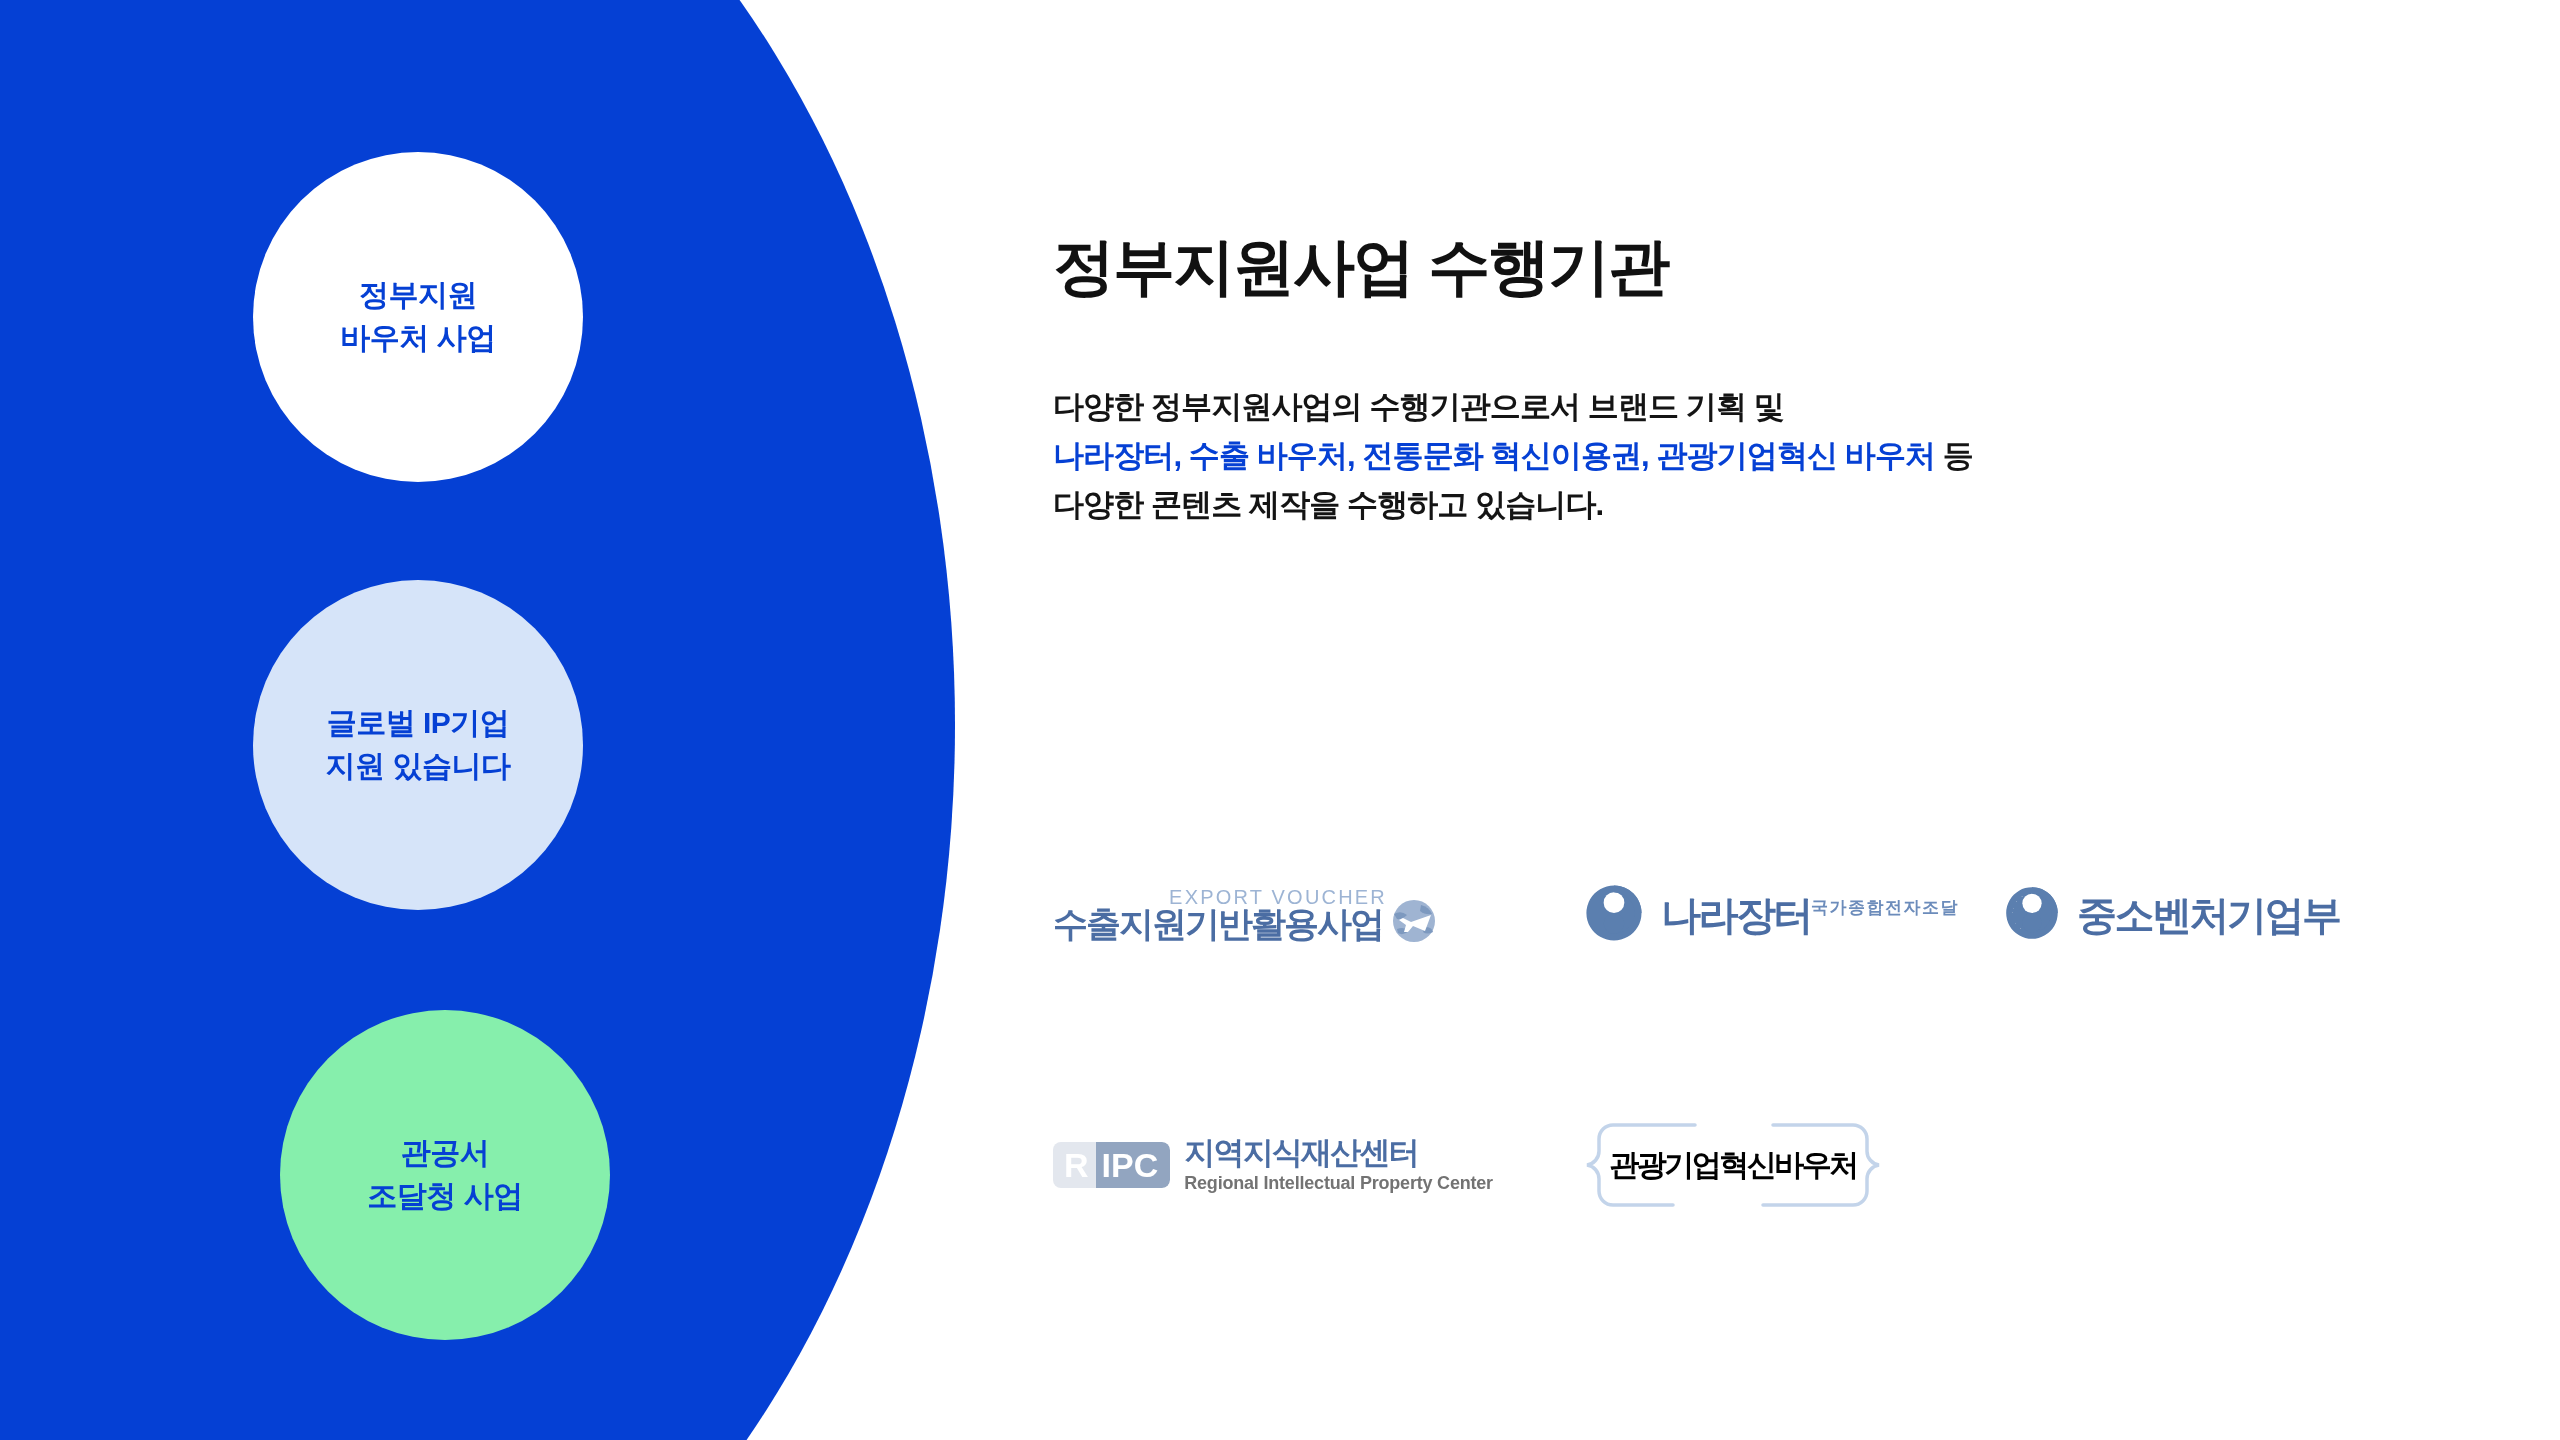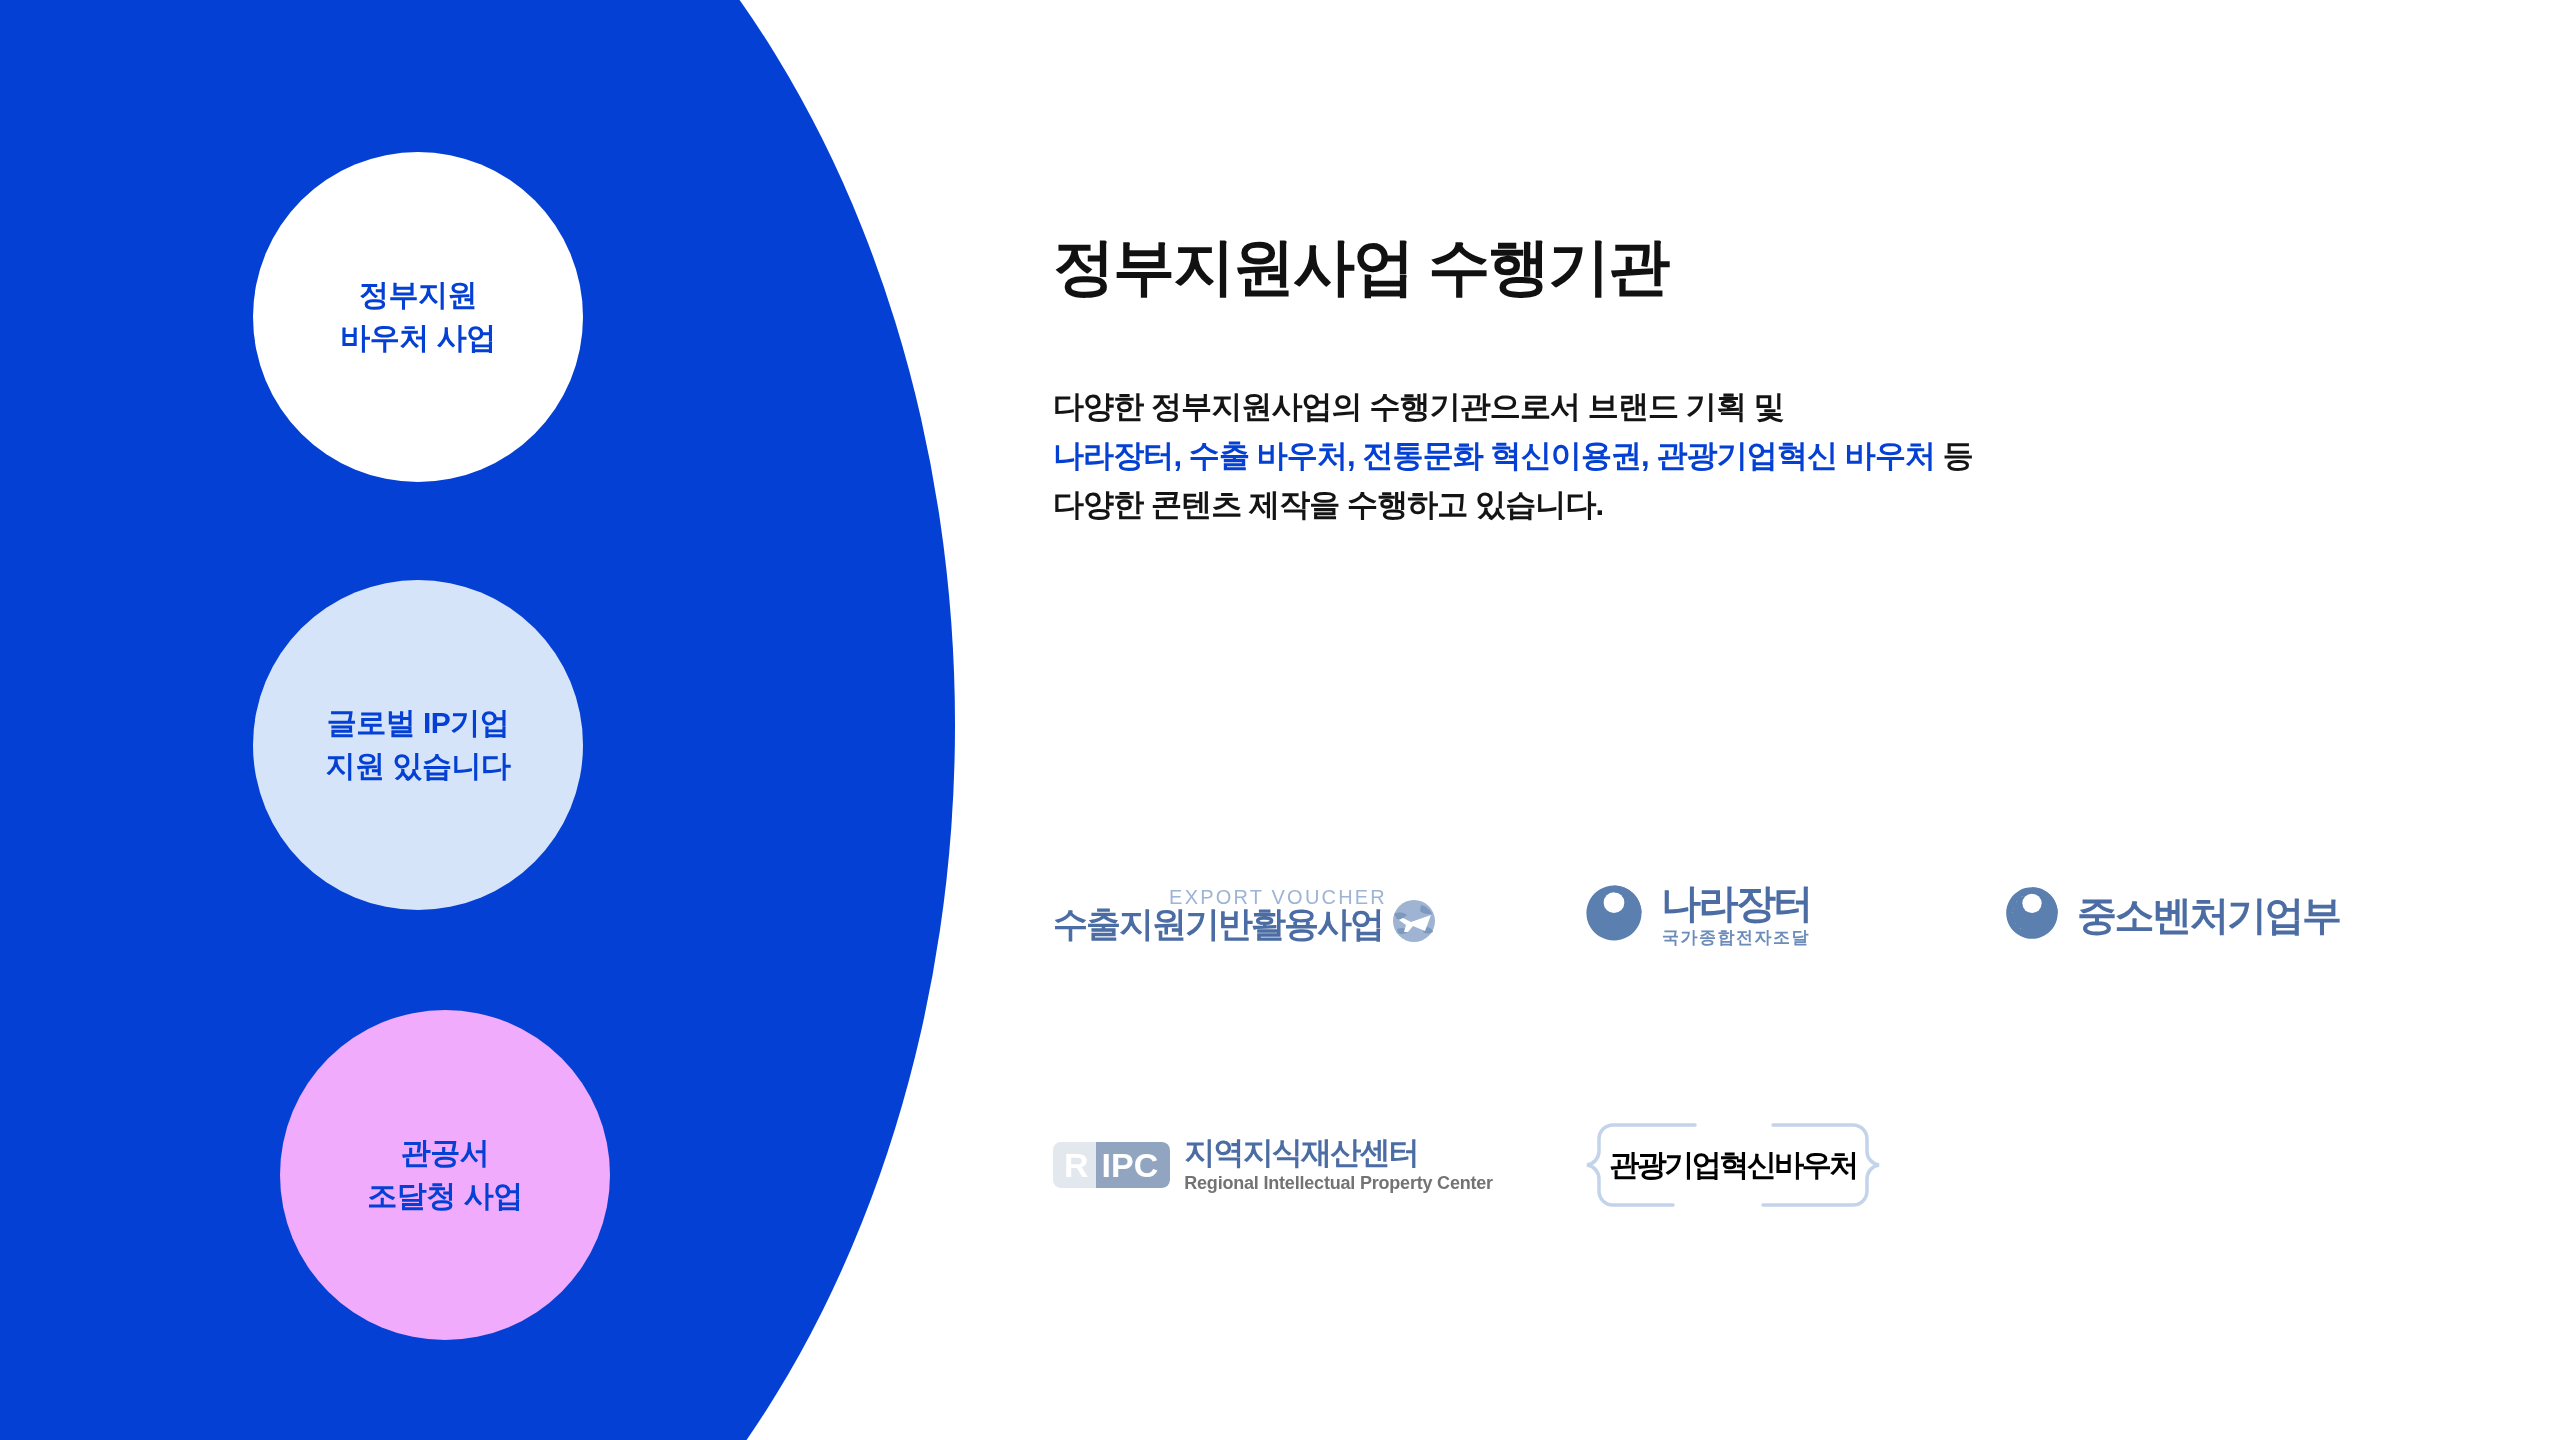--- a/index.html
+++ b/index.html
@@ -112,21 +112,21 @@
   .ev-main {
     font-size:35px; font-weight:bold;
     color:#4b6da3; letter-spacing:-2px;
     line-height:1;
     font-family:Liberation Mono, monospace;
   }
   .globe { width:46px; height:46px; position:relative; margin-bottom:1px; }
 
   
   .tg-wrap { display:flex; align-items:center; gap:16px; }
-  .tg-text { display:flex; flex-direction:column; }
+  .tg-text { display:flex; flex-direction:row; }
   .tg-main {
     font-size:40px; font-weight:bold;
     color:#4b6da3; letter-spacing:-2.5px; line-height:1.05;
   }
   .tg-sub {
     font-size:17px; font-weight:bold;
     color:#6c8cbb; letter-spacing:1.5px;
     text-align:center; margin-top:2px;
   }
 
@@ -178,21 +178,21 @@
     <div class="bubble bubble-1" style="color: rgb(5, 64, 212); background: rgb(255, 255, 255);">
       <span class="ln">정부지원</span>
       <span class="ln">바우처 사업</span>
     </div>
 
     <div class="bubble bubble-2" style="color: rgb(5, 64, 212); background: rgb(214, 228, 249);">
       <span class="ln">글로벌 IP기업</span>
       <span class="ln">지원 있습니다</span>
     </div>
 
-    <div class="bubble bubble-3" style="color: rgb(5, 64, 212); background: #f0abfc;">
+    <div class="bubble bubble-3" style="color: rgb(5, 64, 212); background: #86efac;">
       <span class="ln">관공서</span>
       <span class="ln">조달청 사업</span>
     </div>
 
   </div>
 
   <div class="content">
 
     <h1 class="page-title" style="color: rgb(17, 17, 17);">정부지원사업 수행기관</h1>
 

